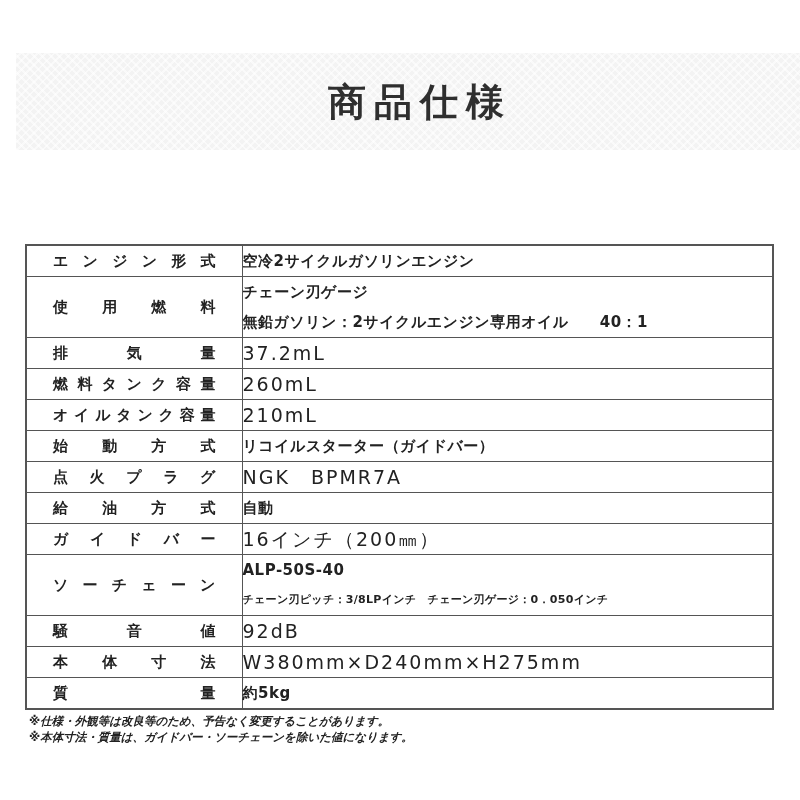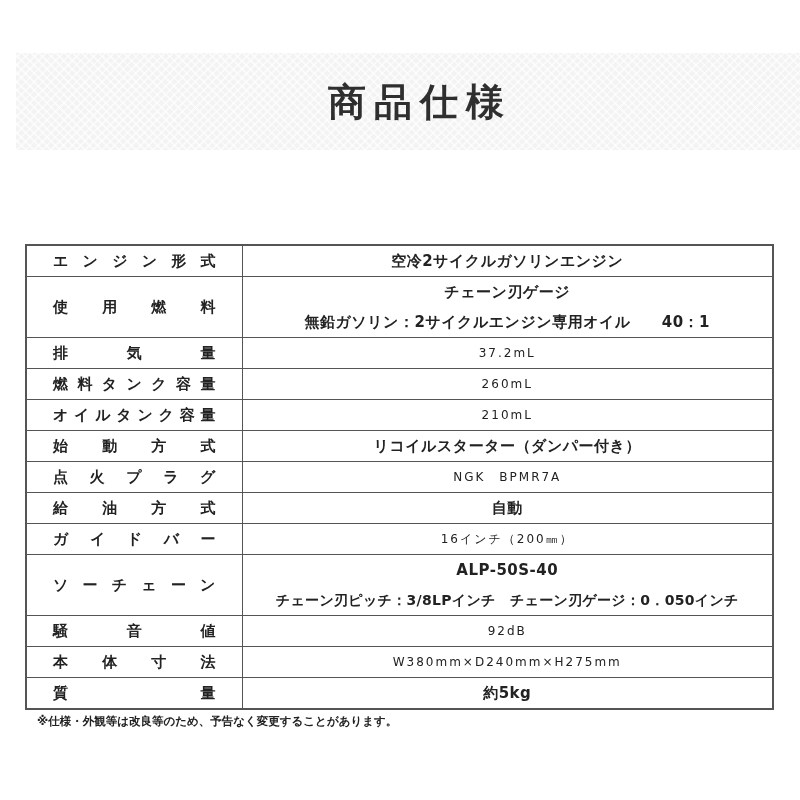--- a/index.html
+++ b/index.html
@@ -62,49 +62,49 @@
       justify-content: space-between;
       align-items: center;
       font-size: 15px;
       font-weight: bold;
       color: #222;
     }
     .label-inner span {
       display: inline-block;
     }
     .value-cell {
-      text-align: center;
       font-size: 15px;
       font-weight: bold;
       color: #222;
       letter-spacing: 0.5px;
     }
     .value-cell.mono {
       letter-spacing: 2px;
       font-weight: normal;
-      font-size: 12px;
+      font-size: 19px;
     }
     .value-line {
       display: block;
       line-height: 30px;
     }
     .value-line.small {
-      font-size: 14px;
+      font-size: 11px;
       letter-spacing: 0.3px;
     }
     .row-single td { height: 29px; }
     .row-double td { height: 59px; }
     .notes {
       position: absolute;
-      left: 37px;
+      left: 29px;
       top: 713px;
       font-size: 11.5px;
       font-weight: bold;
       color: #222;
       line-height: 16px;
+      font-style: italic;
     }
     .note-line { display: block; }
   </style>
 </head>
 <body>
 
 <div class="header-band">
   <div class="page-title">商品仕様</div>
 </div>
 
@@ -191,21 +191,21 @@
       <tr class="row-single">
         <td class="label-cell">
           <div class="label-inner">
             <span>始</span>
             <span>動</span>
             <span>方</span>
             <span>式</span>
           </div>
         </td>
         <td class="value-cell">
-          <span class="value-line">リコイルスターター（ダンパー付き）</span>
+          <span class="value-line">リコイルスターター（ガイドバー）</span>
         </td>
       </tr>
       <tr class="row-single">
         <td class="label-cell">
           <div class="label-inner">
             <span>点</span>
             <span>火</span>
             <span>プ</span>
             <span>ラ</span>
             <span>グ</span>
@@ -292,13 +292,14 @@
         </td>
         <td class="value-cell">
           <span class="value-line">約5kg</span>
         </td>
       </tr>
     </tbody>
 </table>
 
 <div class="notes">
   <span class="note-line">※仕様・外観等は改良等のため、予告なく変更することがあります。</span>
+  <span class="note-line">※本体寸法・質量は、ガイドバー・ソーチェーンを除いた値になります。</span>
 </div>
 
 </body></html>

